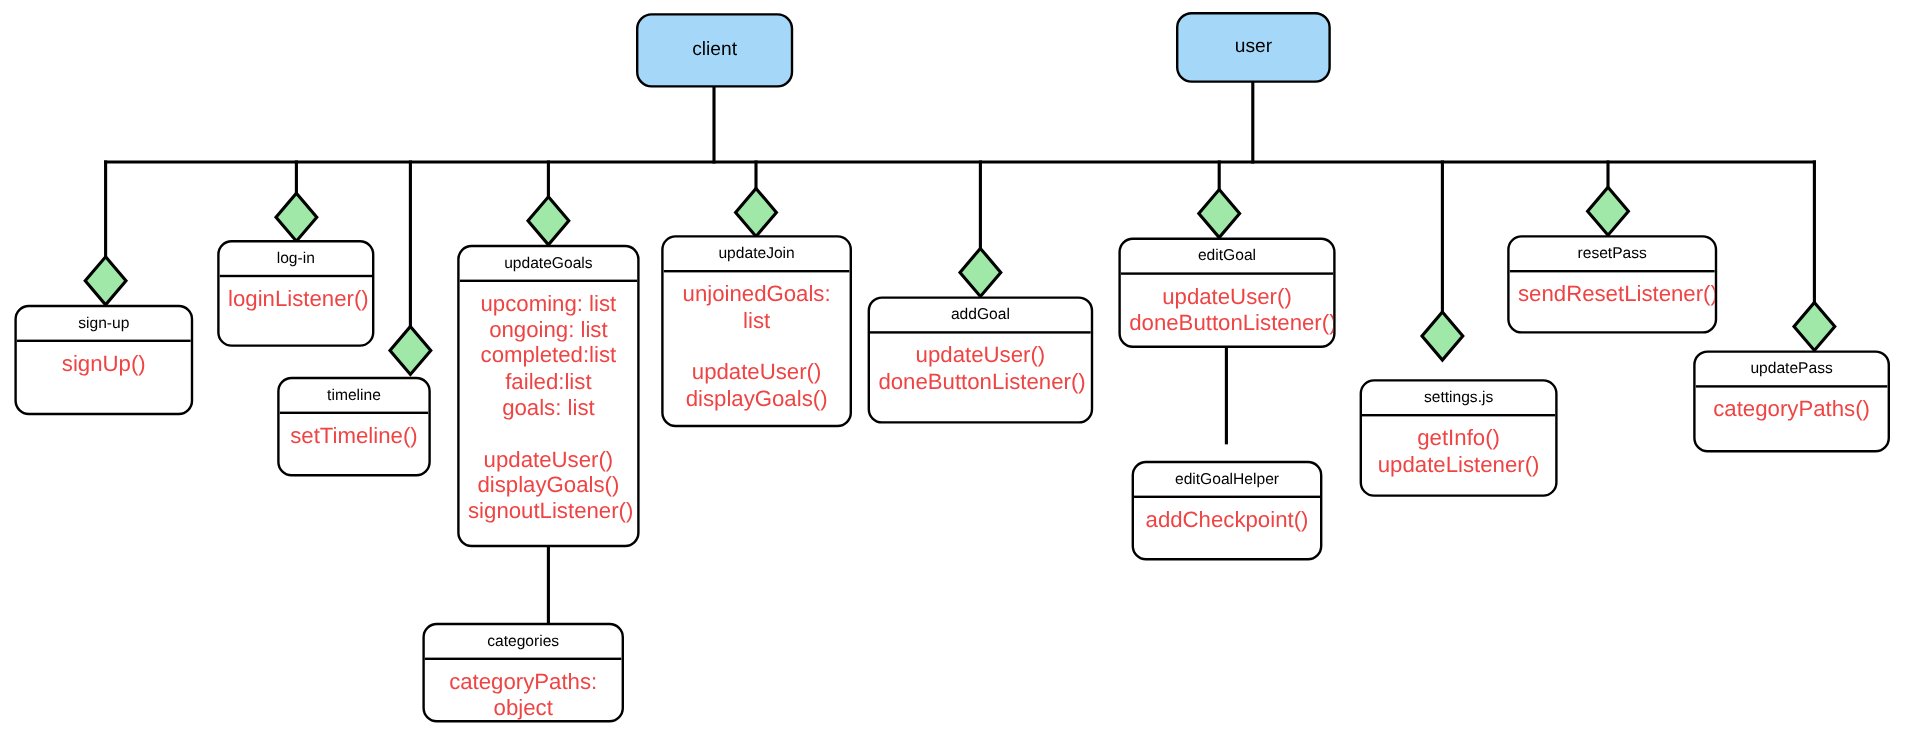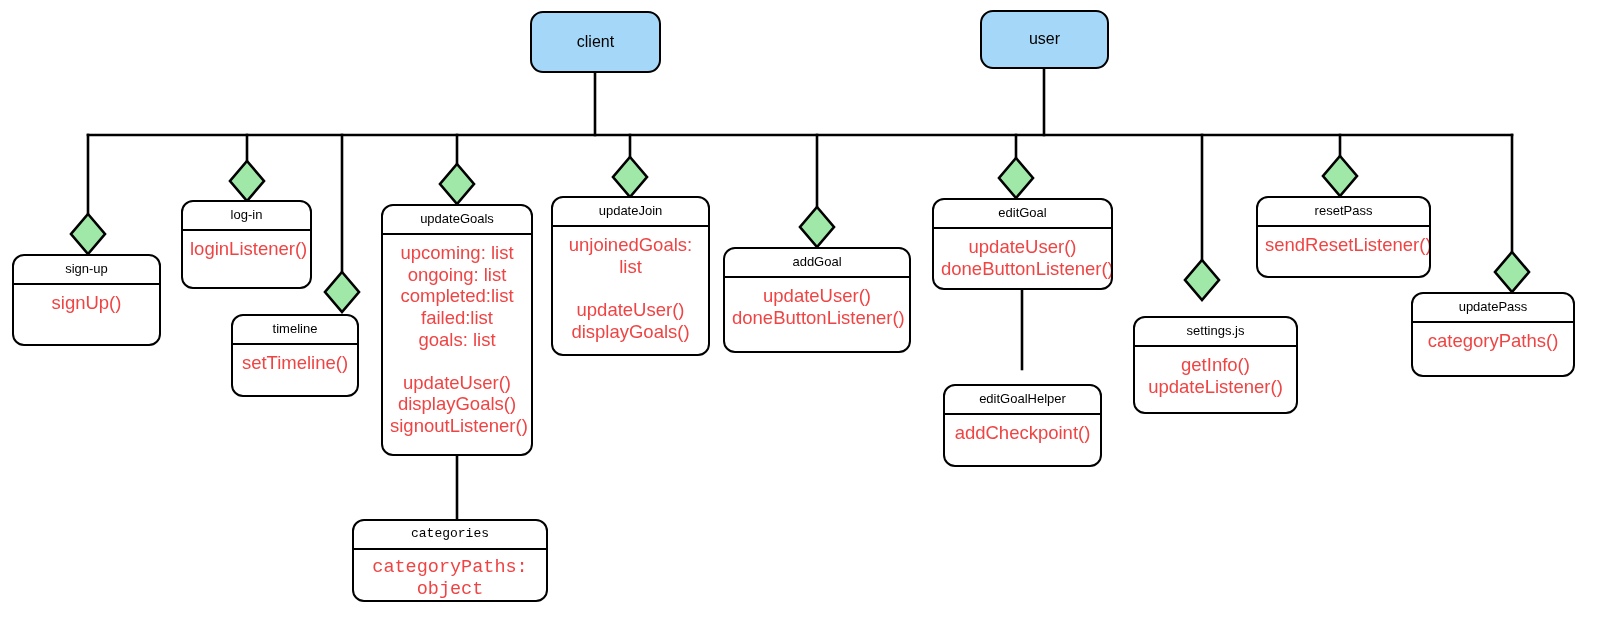--- a/index.html
+++ b/index.html
@@ -139,21 +139,21 @@
 ongoing: list
 completed:list
 failed:list
 goals: list
 
 updateUser()
 displayGoals()
 signoutListener()</div>
   </div>
 
-  <div class="node" style="left:352px; top:519px; width:196px; height:83px;font-family:Liberation Mono, monospace;">
+  <div class="node" style="left:352px; top:519px; width:168px; height:83px;">
     <div class="title">categories</div>
     <div class="divider"></div>
     <div class="body">categoryPaths: object</div>
   </div>
 
   <div class="node" style="left:551px; top:196px; width:159px; height:160px;">
     <div class="title">updateJoin</div>
     <div class="divider"></div>
     <div class="body">unjoinedGoals: list
 

